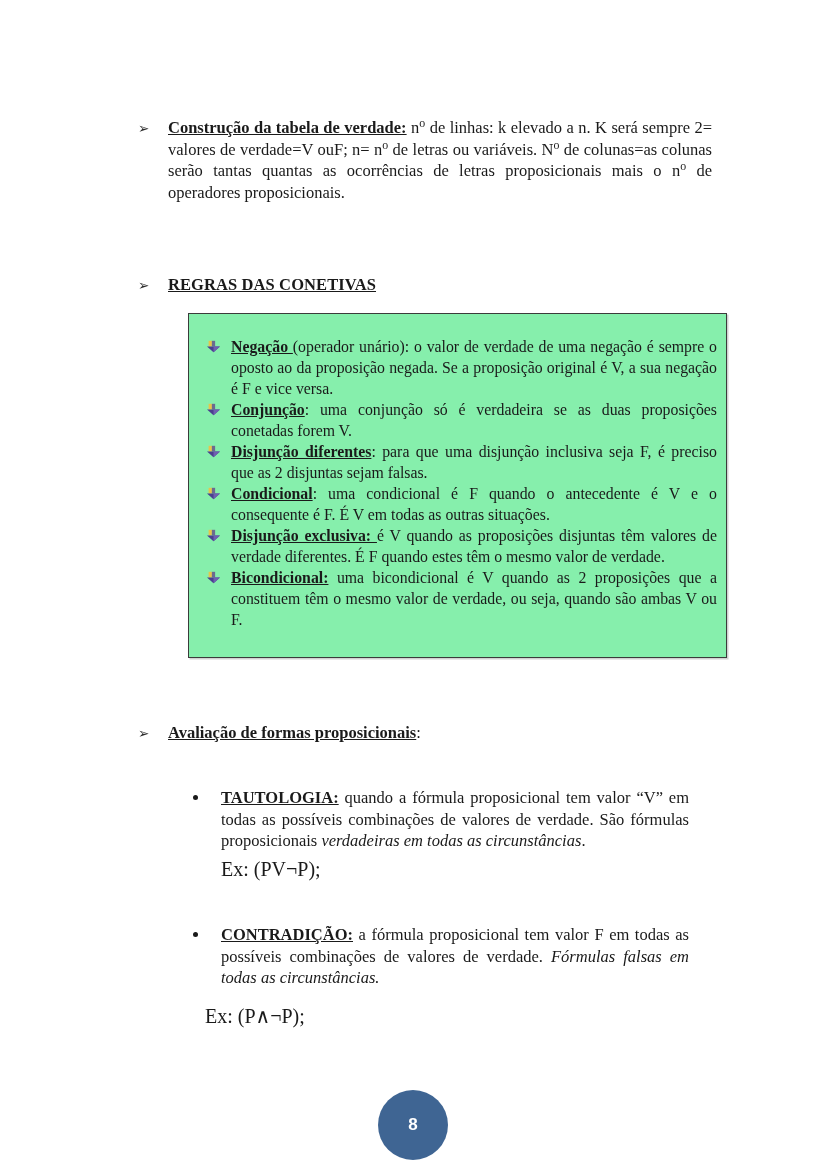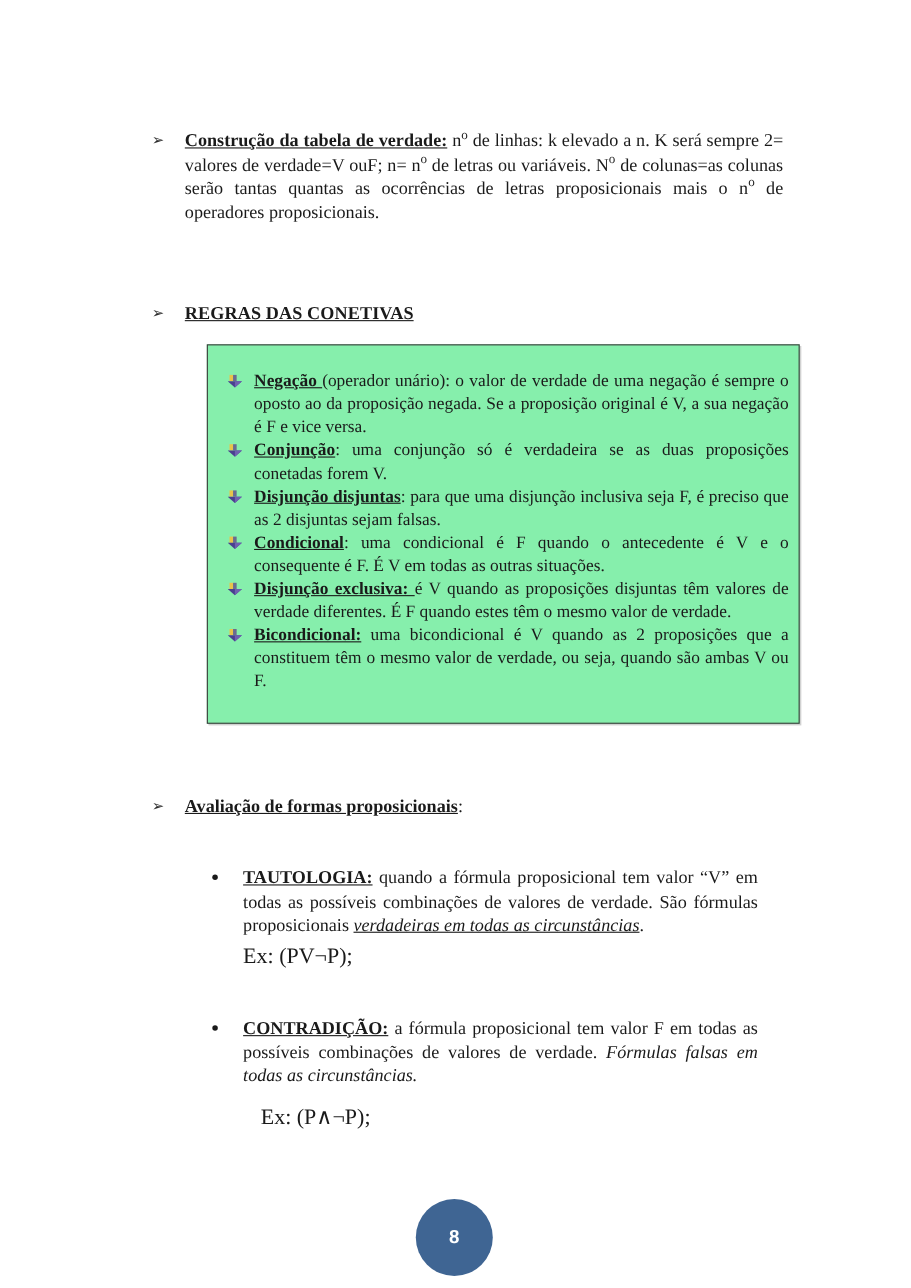--- a/index.html
+++ b/index.html
@@ -44,21 +44,21 @@
     font-family: "DejaVu Sans", sans-serif;
     font-size: 13.5px;
     line-height: 21px;
   }
   .lvl1 .body {
     margin-left: 30px;
     text-align: justify;
   }
   .bu { font-weight: bold; text-decoration: underline; }
   .it { font-style: italic; }
-  .itu { font-style: italic; text-decoration: underline; }
+  .itu { font-style: italic; }
   .sup { font-size: 0.72em; vertical-align: super; line-height: 0; }
 
   
   #item-truthtable { left: 138px; top: 117px; width: 574px; }
 
   
   #item-rules-heading { left: 138px; top: 274px; width: 574px; }
   #item-rules-heading .body { letter-spacing: 0.1px; }
 
   
@@ -121,21 +121,21 @@
   }
   #bullet-tautologia { left: 193px; top: 787px; }
   #bullet-contradicao { left: 193px; top: 924px; }
 
   .example {
     position: absolute;
     font-size: 20px;
     line-height: 21.5px;
   }
   #example-tautologia { left: 221px; top: 859px; }
-  #example-contradicao { left: 237px; top: 1006px; text-align: center; }
+  #example-contradicao { left: 205px; top: 1006px; text-align: center; }
 
   
   .page-badge {
     position: absolute;
     left: 378px;
     top: 1090px;
     width: 70px;
     height: 70px;
     border-radius: 50%;
     background: #3f6593;
@@ -194,21 +194,21 @@
           <span class="rule-text"><span class="bu">Conjunção</span><span>: uma conjunção só é verdadeira se as duas proposições conetadas forem V.</span></span>
         </div>
 
         <div class="rule-item">
           <svg class="arrow-bullet" viewBox="0 0 16 16">
             <rect x="2" y="1" width="4" height="7" fill="#e8c44a"></rect>
             <rect x="6" y="1" width="4" height="7" fill="#6b6b8f"></rect>
             <polygon points="0,8 16,8 8,15" fill="#4a3f8f"></polygon>
             <polygon points="8,8 16,8 8,15" fill="#6f5fb0"></polygon>
           </svg>
-          <span class="rule-text"><span class="bu">Disjunção disjuntas</span><span>: para que uma disjunção inclusiva  seja F, é preciso que as 2 disjuntas sejam falsas.</span></span>
+          <span class="rule-text"><span class="bu">Disjunção diferentes</span><span>: para que uma disjunção inclusiva  seja F, é preciso que as 2 disjuntas sejam falsas.</span></span>
         </div>
 
         <div class="rule-item">
           <svg class="arrow-bullet" viewBox="0 0 16 16">
             <rect x="2" y="1" width="4" height="7" fill="#e8c44a"></rect>
             <rect x="6" y="1" width="4" height="7" fill="#6b6b8f"></rect>
             <polygon points="0,8 16,8 8,15" fill="#4a3f8f"></polygon>
             <polygon points="8,8 16,8 8,15" fill="#6f5fb0"></polygon>
           </svg>
           <span class="rule-text"><span class="bu">Condicional</span><span>: uma condicional é F quando o antecedente é V e o consequente é F. É V em todas as outras situações.</span></span>

